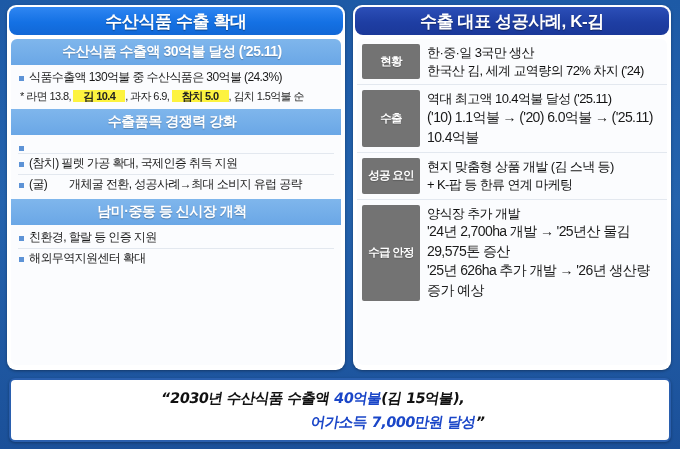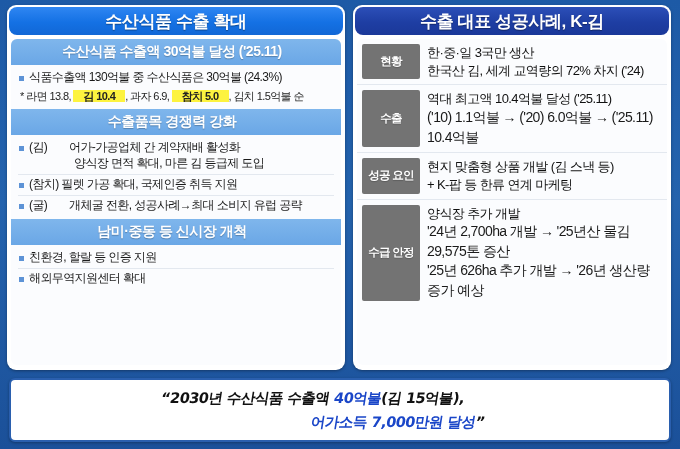--- a/index.html
+++ b/index.html
@@ -205,24 +205,20 @@
         <div class="sub-note">
           <span>* 라면 13.8, </span><span class="hl">김 10.4</span><span>, 과자 6.9, </span><span class="hl">참치 5.0</span><span>, 김치 1.5억불 순</span>
         </div>
       </div>
 
       <div class="sec-title">수출품목 경쟁력 강화</div>
       <div class="sec-body">
 
         <div class="bullet-row">
           <span class="bsq"></span>
-          <span class="btext">
-            <span class="tag">(김)</span><span>어가-가공업체 간 계약재배 활성화</span>
-            <div class="ind-line">양식장 면적 확대, 마른 김 등급제 도입</div>
-          </span>
         </div>
 
         <div class="bullet-row">
           <span class="bsq"></span>
           <span class="btext">
             <span>(참치)</span>
             <span>필렛 가공 확대, 국제인증 취득 지원</span>
           </span>
         </div>
 

